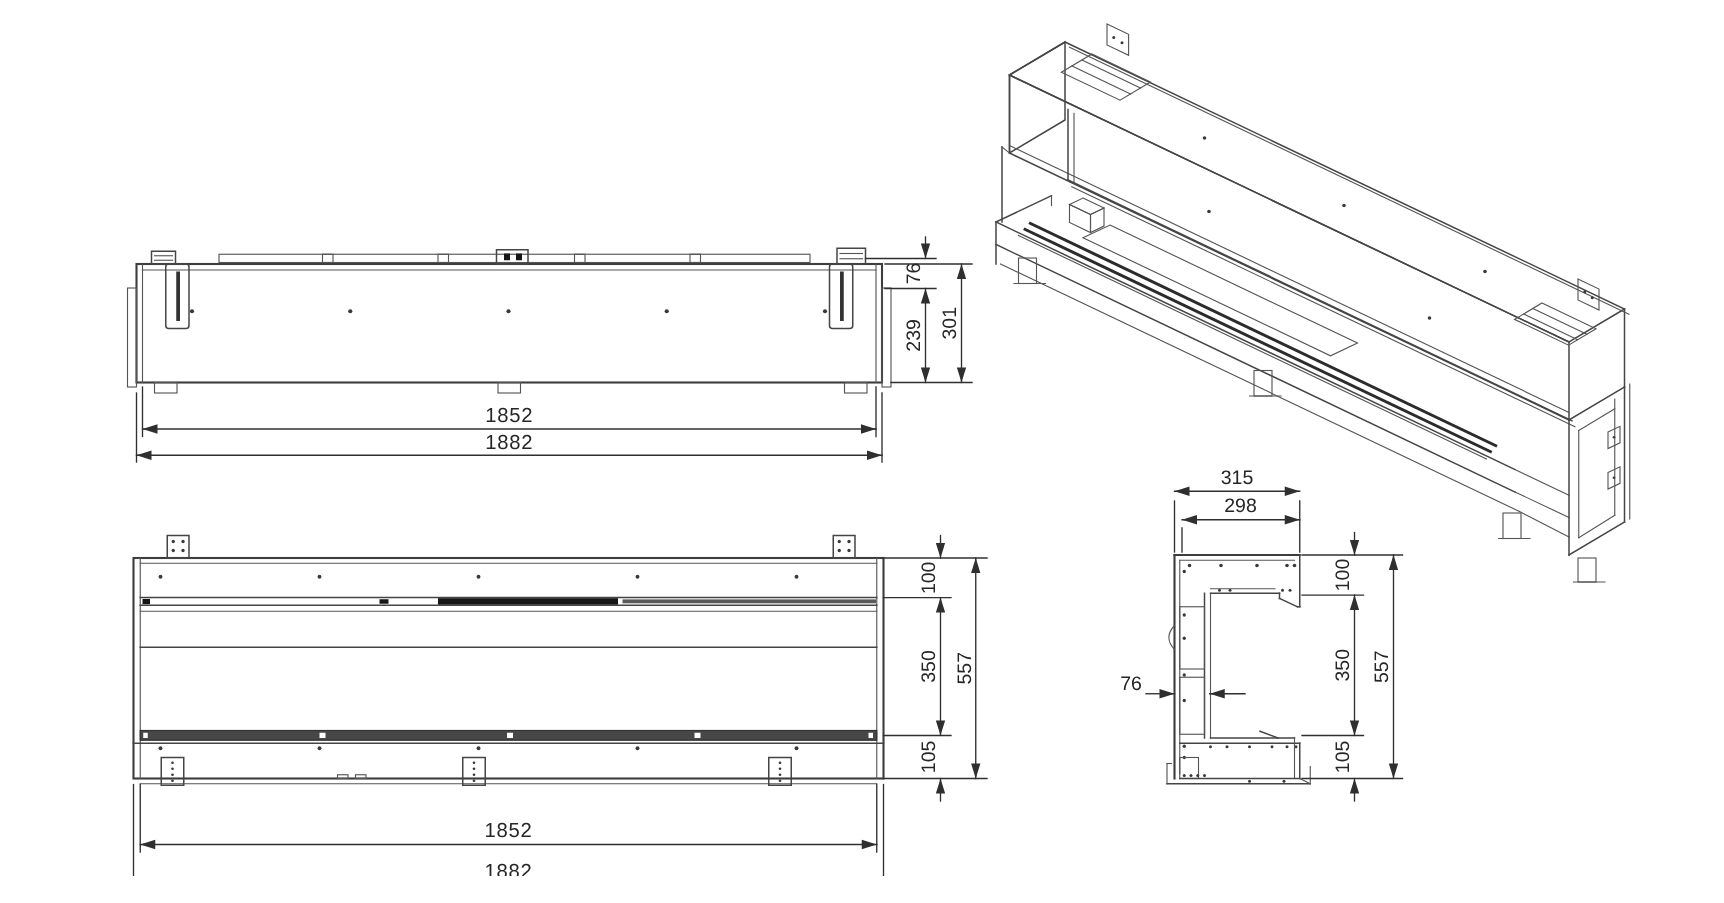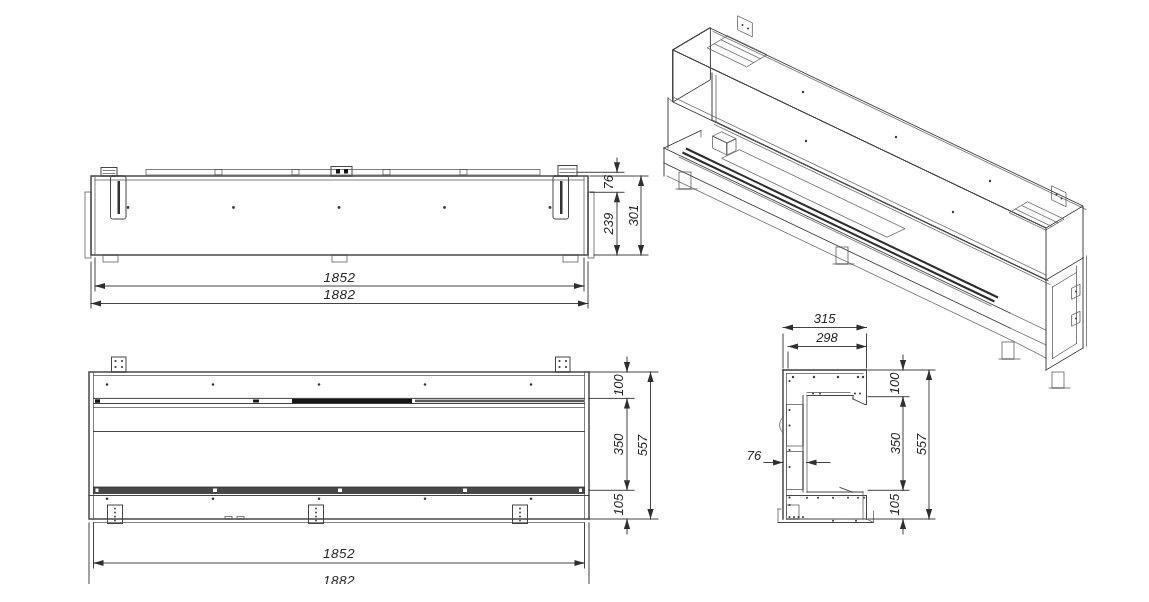--- a/index.html
+++ b/index.html
@@ -1,17 +1,17 @@
 <!DOCTYPE html>
 <html><head>
 <meta charset="utf-8">
 <style>
   html,body{margin:0;padding:0;background:#ffffff;}
   .stage{position:relative;width:1149px;height:584px;background:#ffffff;overflow:hidden;
-         font-family:"Liberation Sans",sans-serif;font-style:italic;}
+         font-family:"Liberation Sans",sans-serif;}
   svg{position:absolute;left:0;top:0;}
   .ln{stroke:#454545;stroke-width:1;fill:none;stroke-linecap:square;}
   .ln2{stroke:#3d3d3d;stroke-width:1.4;fill:none;stroke-linecap:square;}
   .thin{stroke:#555555;stroke-width:0.75;fill:none;stroke-linecap:square;}
   .dim{stroke:#2f2f2f;stroke-width:0.9;fill:none;stroke-linecap:square;}
   .dt{font-family:"Liberation Sans",sans-serif;font-size:13px;fill:#262626;}
   .dtl{font-family:"Liberation Sans",sans-serif;font-size:13.5px;fill:#262626;letter-spacing:0.5px;}
   .dot{fill:#3a3a3a;}
 </style>
 </head>

